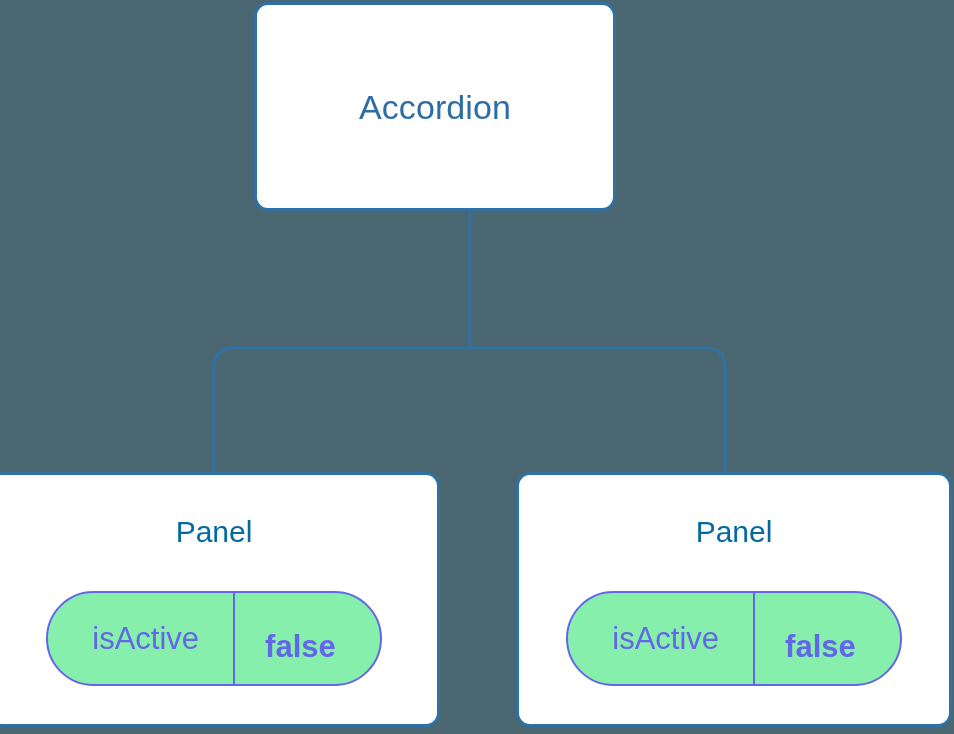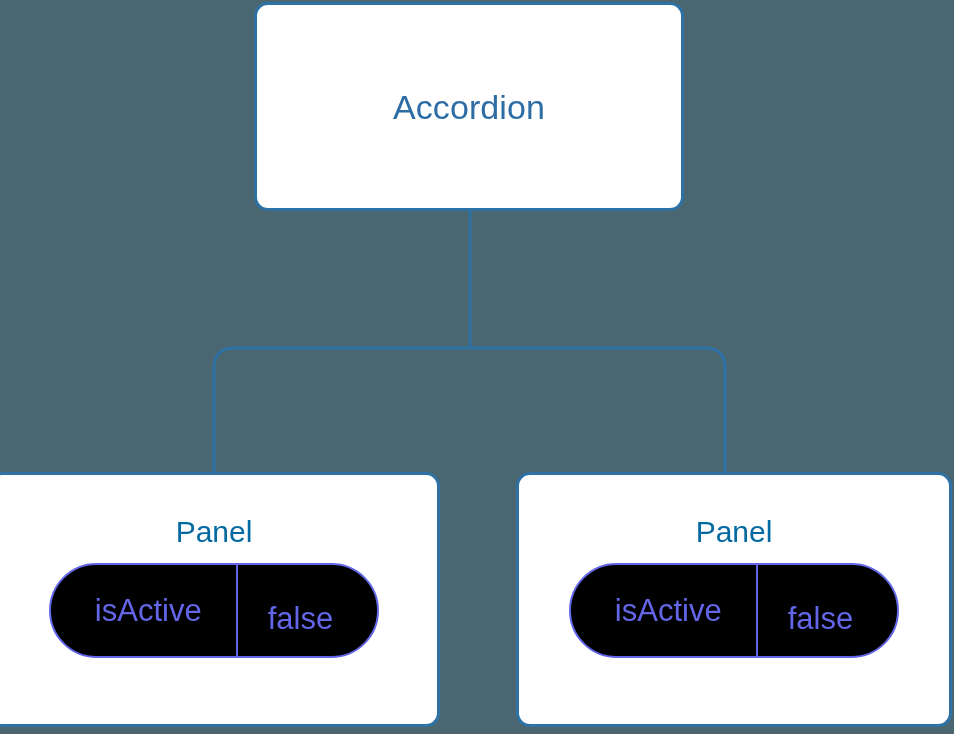--- a/index.html
+++ b/index.html
@@ -42,21 +42,21 @@
     display: flex;
     flex-direction: column;
     align-items: center;
     z-index: 2;
   }
 
   
   #node-accordion {
     left: 254px;
     top: 2px;
-    width: 430px;
+    width: 362px;
     height: 209px;
     justify-content: center;
   }
   .node-title-root {
     font-size: 34px;
     line-height: 1;
     color: #2e6da4;
     letter-spacing: 0.1px;
     white-space: nowrap;
   }
@@ -77,46 +77,47 @@
   }
   .node-title-leaf {
     font-size: 30px;
     line-height: 1;
     color: #0369a1;
     white-space: nowrap;
   }
 
   
   .state-pill {
-    margin-top: 16px;
+    margin-top: 44px;
     box-sizing: border-box;
     height: 95px;
     display: flex;
     align-items: stretch;
     border: 2px solid #6366e8;
     border-radius: 48px;
-    background: #000000;
+    background: #86efac;
     overflow: hidden;
   }
   .state-key,
   .state-val {
     display: flex;
     align-items: center;
     justify-content: center;
     font-size: 31px;
     color: #6366e8;
     white-space: nowrap;
     box-sizing: border-box;
   }
   .state-key {
     padding: 0 34px 0 44px;
     border-right: 2px solid #6366e8;
   }
   .state-val {
     padding: 16px 44px 0 30px;
+    font-weight: bold;
   }
 </style>
 </head>
 <body>
 
 <div id="stage">
 
   <svg id="edges" viewBox="0 0 954 734" width="954" height="734" xmlns="http://www.w3.org/2000/svg">
 
     <path d="M470,211 L470,348" fill="none" stroke="#2e72a5" stroke-width="3"></path>

